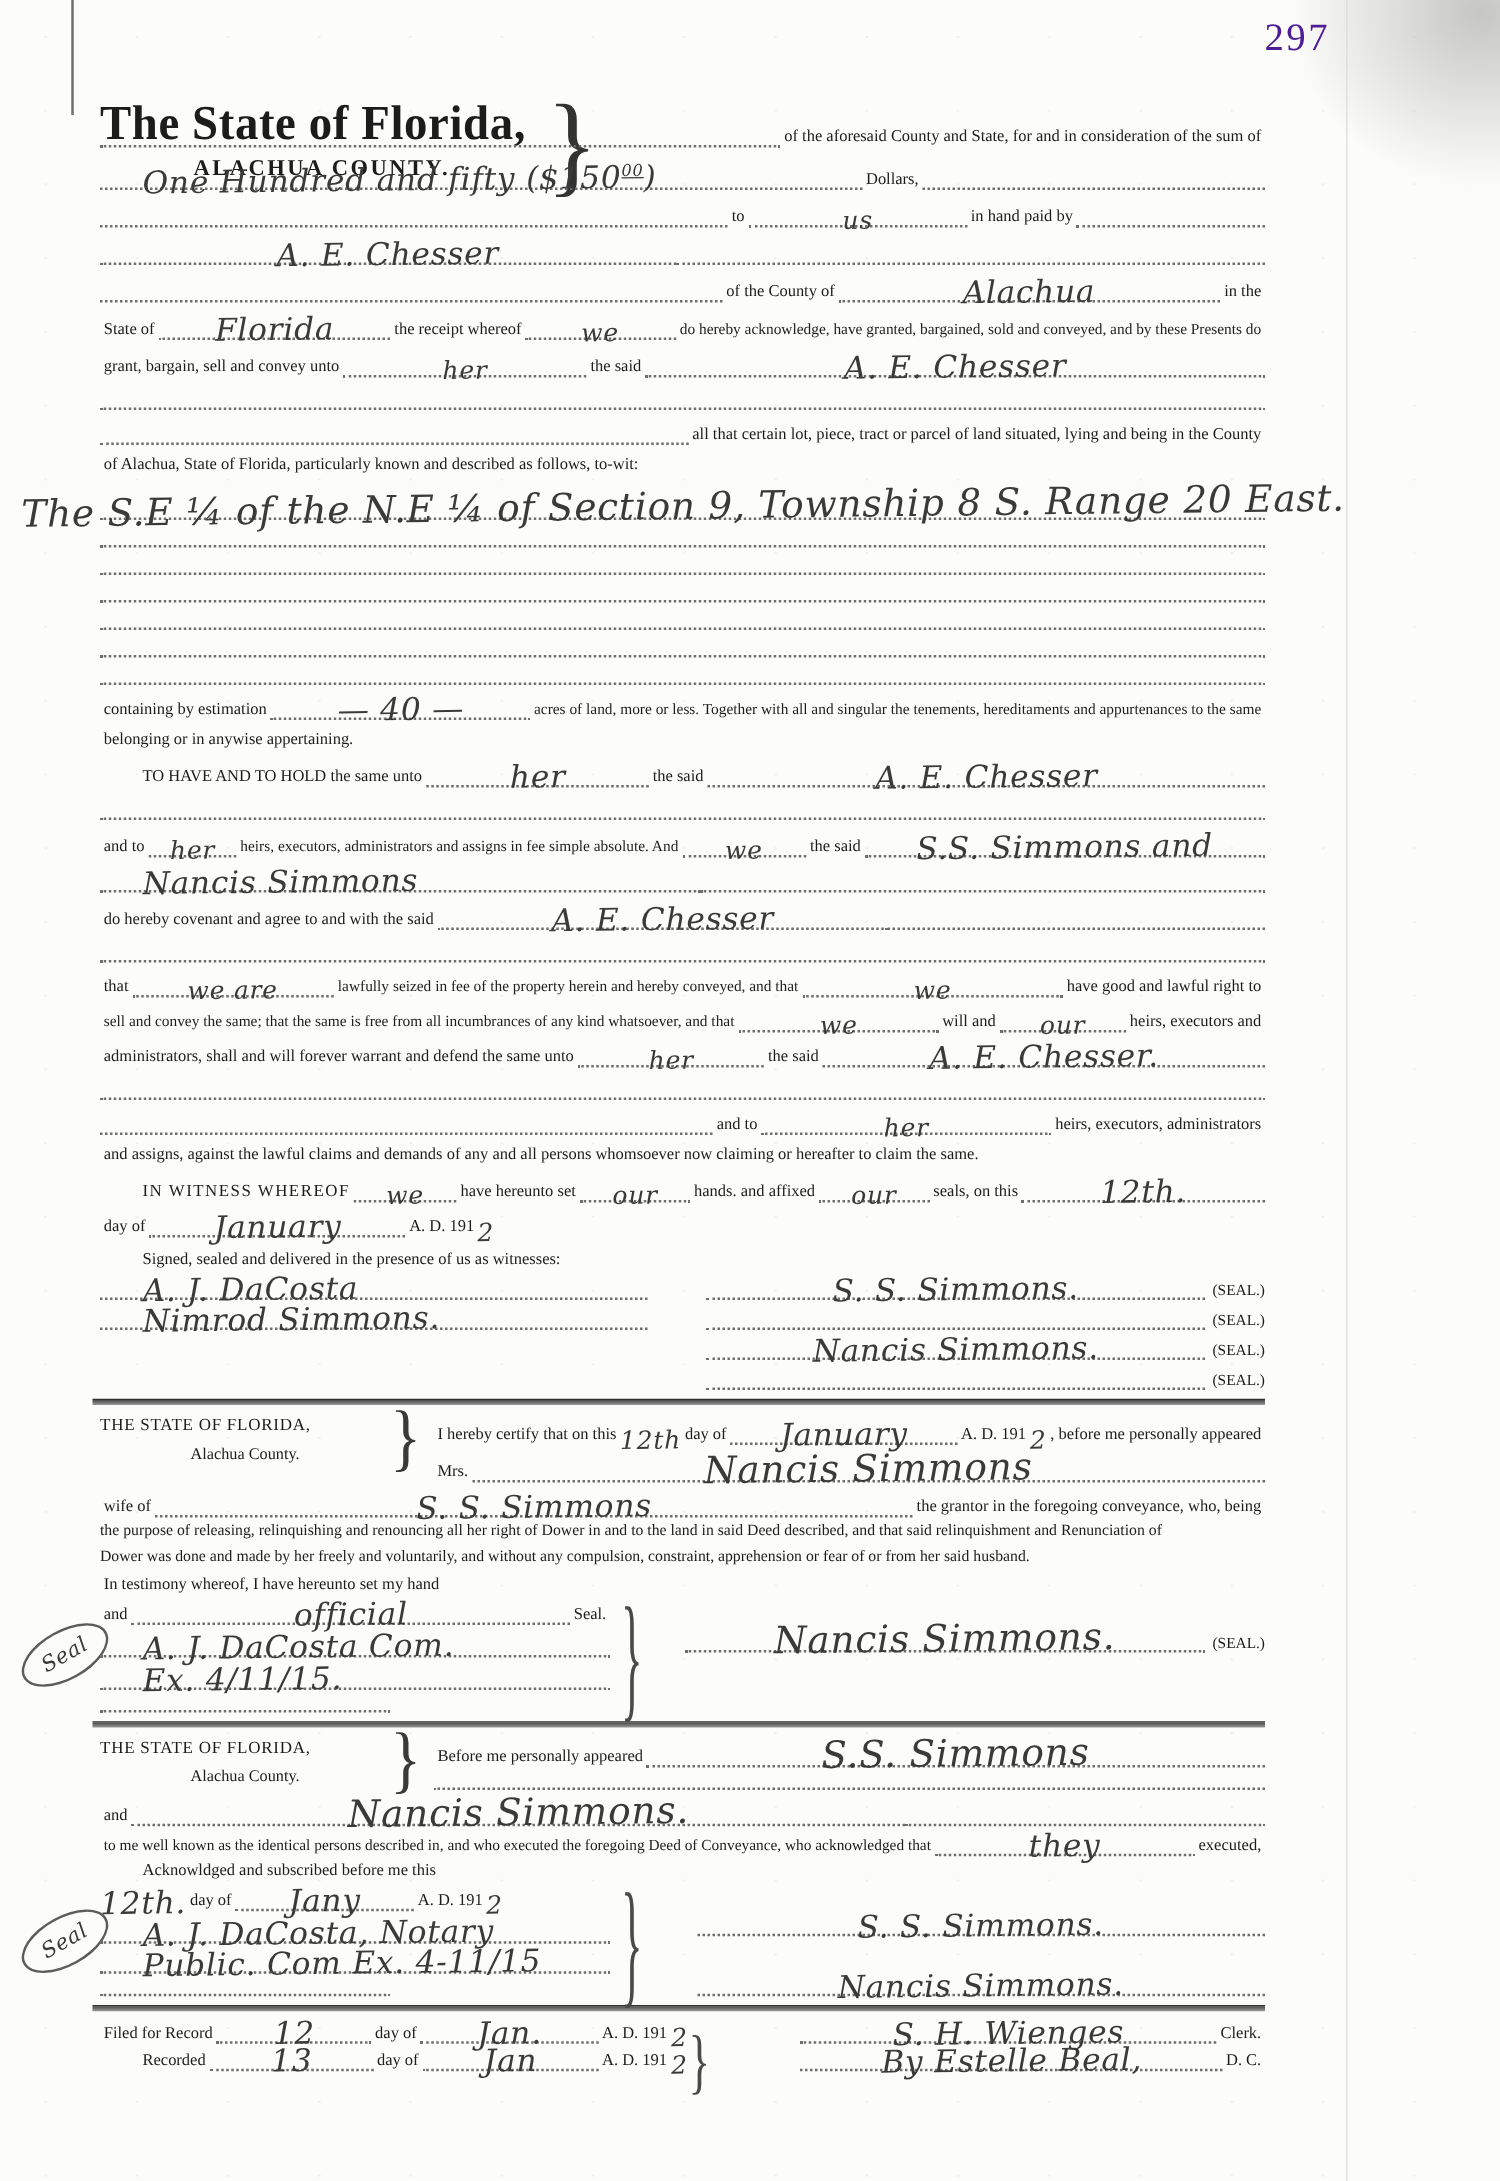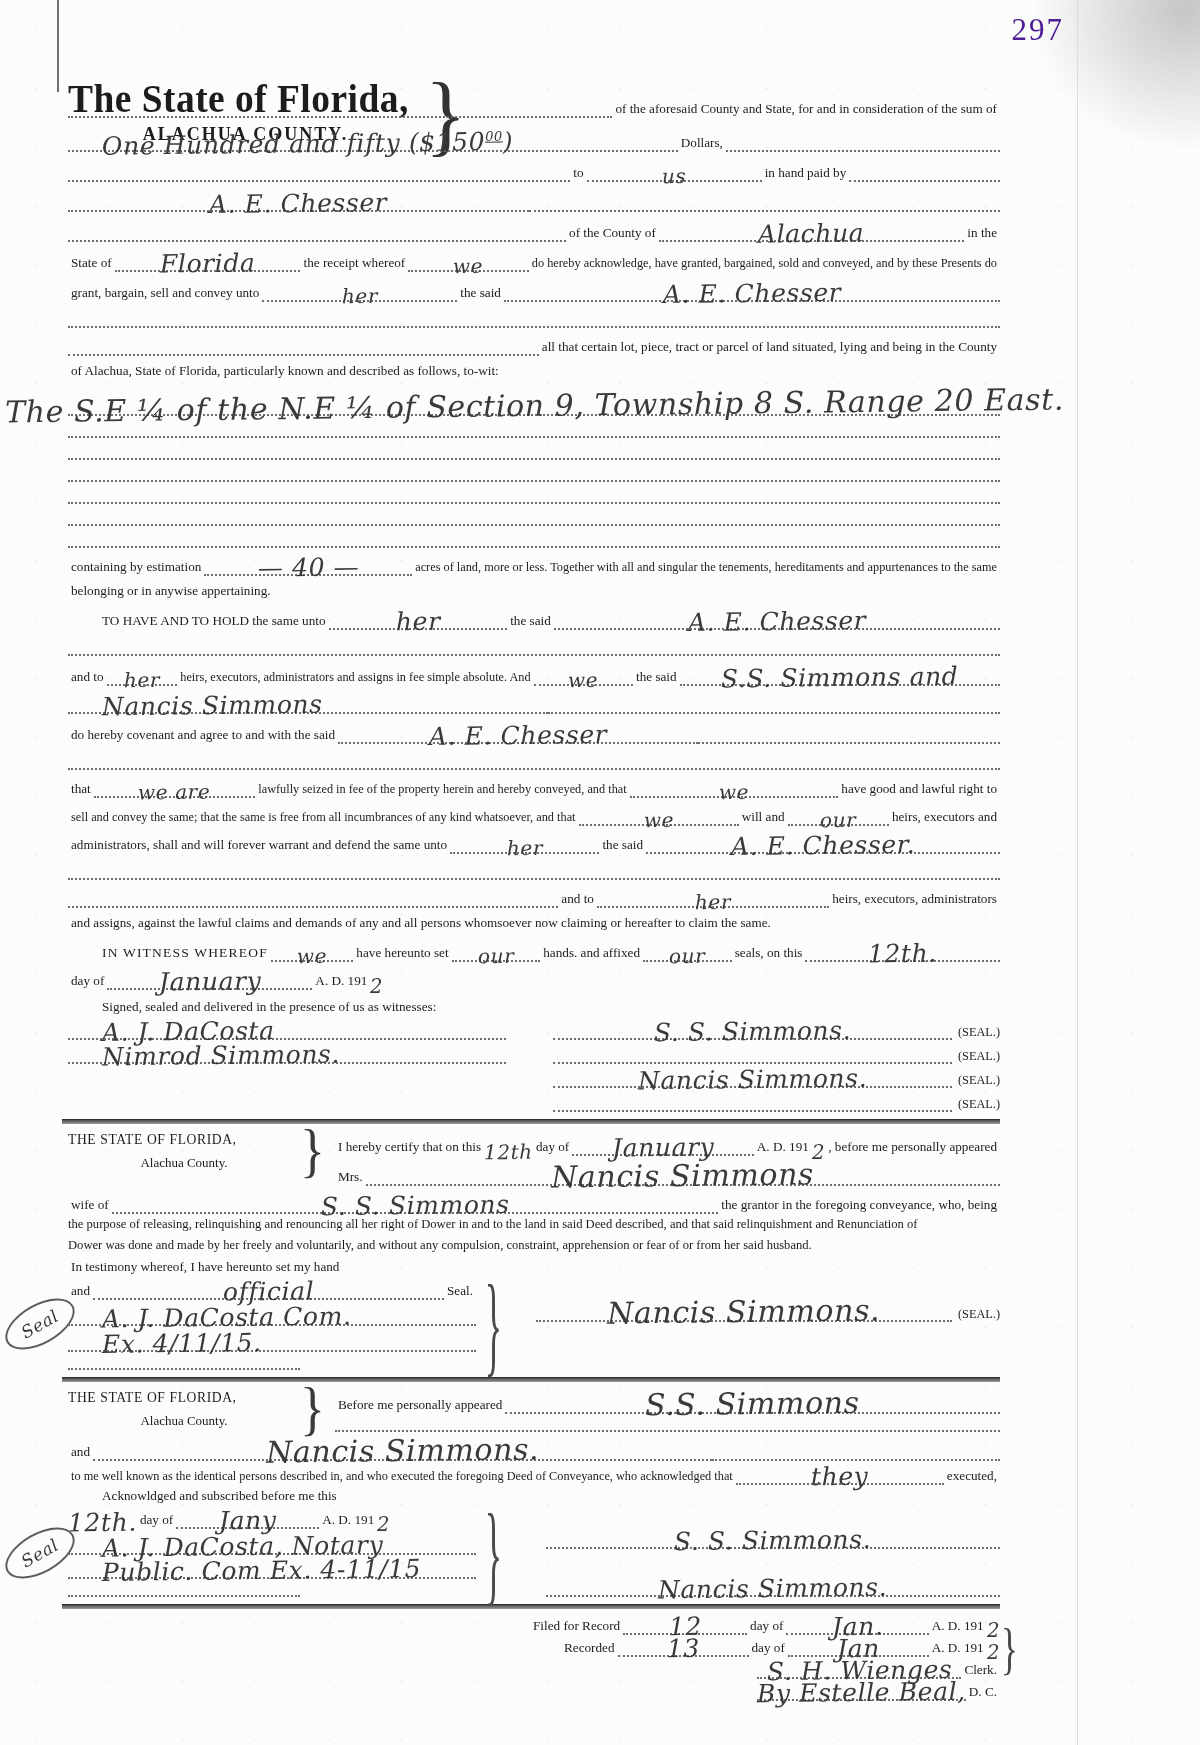--- a/index.html
+++ b/index.html
@@ -15,21 +15,21 @@
     background-size:73px 59px;
   }
   .corner-shade {
     position:absolute; right:0; top:0; width:190px; height:170px; pointer-events:none;
     background:radial-gradient(ellipse at 92% 6%, rgba(110,110,110,0.38), transparent 62%);
   }
   .edge-line-left { position:absolute; left:57px; top:0; width:2px; height:92px; background:#6f6f6f; }
   .edge-line-right { position:absolute; right:122px; top:0; width:1px; height:100%; background:#dddcd8; }
   .page-number { position:absolute; top:12px; right:136px; font-size:31px; letter-spacing:2px; color:#4c1d95; }
 
-  .content { position:absolute; left:68px; top:0; width:932px; }
+  .content { position:absolute; left:80px; top:0; width:932px; }
 
   
   .p { white-space:nowrap; font-size:13.2px; line-height:1.2; padding:0 3px 1px 3px; }
   .sm { font-size:12.3px; }
   .caps { letter-spacing:1.2px; font-size:13.5px; }
   .indent { padding-left:34px; }
 
   
   .hw {
     font-family:"DejaVu Serif", serif; font-style:italic; white-space:nowrap;
@@ -569,21 +569,21 @@
             <span class="fill">
                 <span class="hw lg">Nancis Simmons.</span>
               </span>
           </div>
         </div>
       </div>
     </div>
 
     <div class="divider"></div>
 
-    <div style="display:flex; align-items:flex-end;flex-direction:column;">
+    <div style="display:flex; align-items:center;">
       <div class="notary-block" style="width:470px;">
         <div class="row h22">
           <span class="p">Filed for Record</span>
           <span class="fill f05">
               <span class="hw lg">12</span>
             </span>
           <span class="p">day of</span>
           <span class="fill f05">
               <span class="hw lg">Jan.</span>
             </span>

